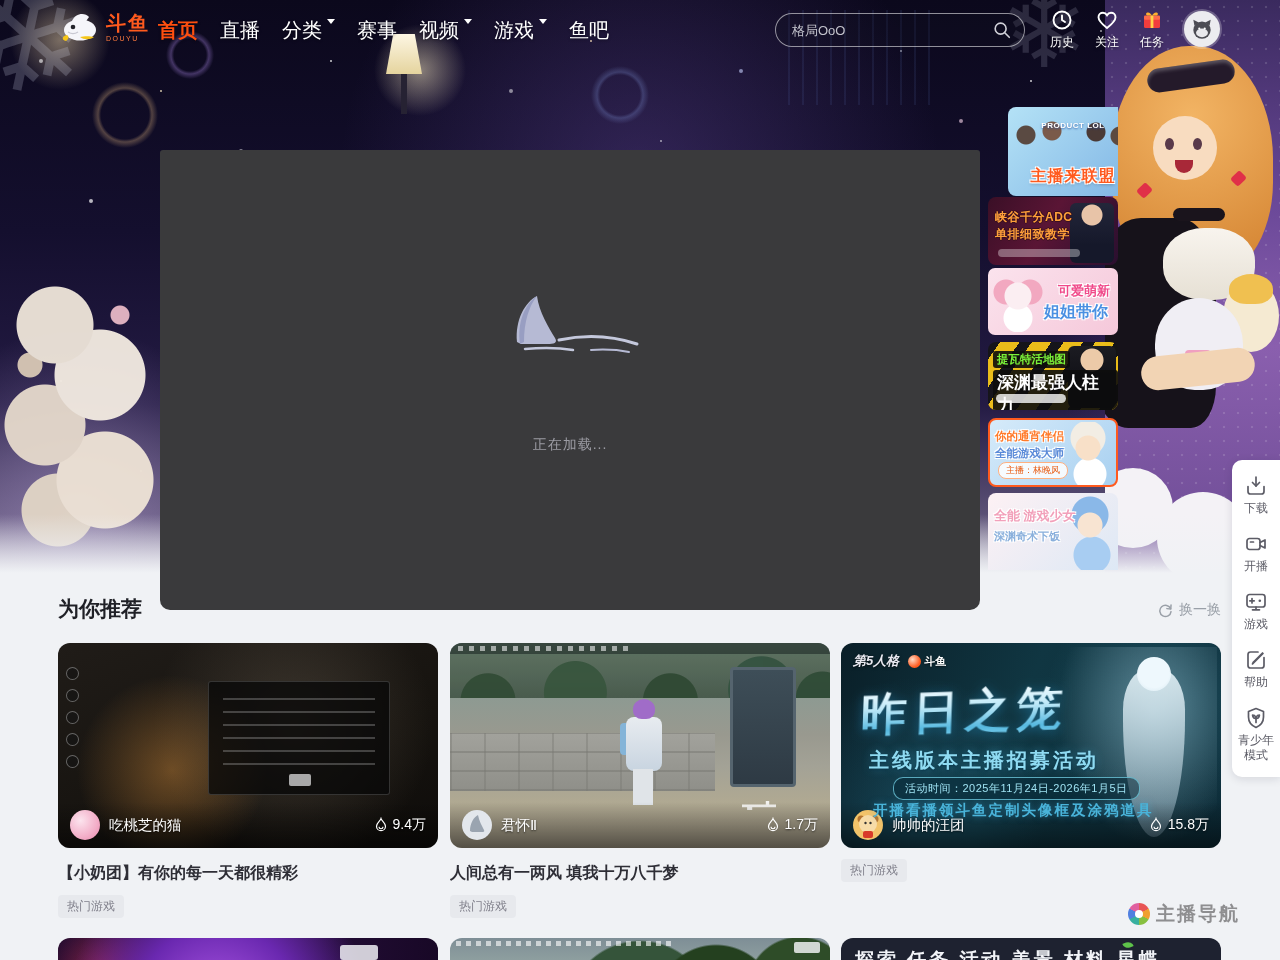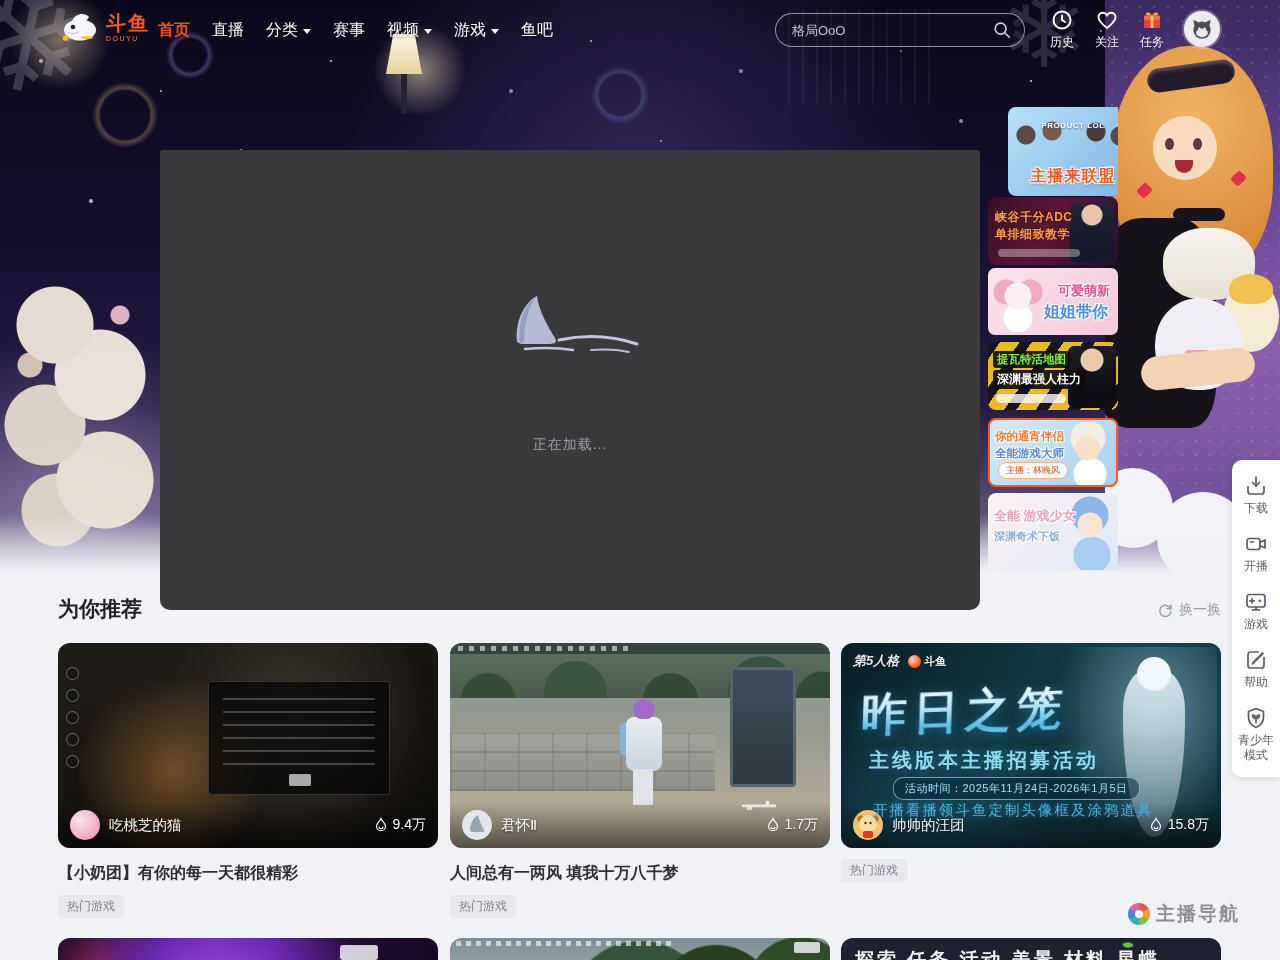--- a/index.html
+++ b/index.html
@@ -82,21 +82,21 @@
   .girl .rab2 { left:52px; top:492px; width:92px; height:92px; }
   .girl .rab3 { left:128px; top:470px; width:70px; height:74px; }
 
   
   header { position:absolute; left:0; top:0; width:1280px; height:60px; z-index:30; }
   .logo { position:absolute; left:58px; top:9px; display:flex; align-items:center; gap:4px; cursor:pointer; }
   .logo-text { display:flex; flex-direction:column; line-height:1; }
   .logo-cn { font-size:20px; font-weight:900; color:#ff5a1e; letter-spacing:2px; }
   .logo-en { font-size:7px; color:#ff7a3e; letter-spacing:1.5px; margin-top:2px; }
   nav { position:absolute; left:158px; top:0; height:60px; display:flex; align-items:center; gap:22px; }
-  .nav-item { display:flex; align-items:center; font-size:16px; color:#fff; cursor:pointer; text-shadow:0 1px 3px rgba(0,0,0,.4); }
+  .nav-item { display:flex; font-size:20px; color:#fff; cursor:pointer; text-shadow:0 1px 3px rgba(0,0,0,.4); }
   .nav-item.active { color:#ff4f0f; font-weight:700; }
   .caret { width:0; height:0; border-left:4px solid transparent; border-right:4px solid transparent; border-top:5px solid #fff; margin-left:5px; margin-top:2px; }
   .search { position:absolute; left:775px; top:13px; width:250px; height:34px; border:1px solid rgba(255,255,255,.55);
     border-radius:17px; background:rgba(20,20,30,.22); display:flex; align-items:center; }
   .search input { flex:1; height:100%; background:transparent; border:none; outline:none; color:#e0e0e6;
     font-size:13px; padding:0 8px 0 16px; font-family:inherit; }
   .search input::placeholder { color:#c3c3cc; }
   .search .mag { margin-right:12px; cursor:pointer; display:flex; }
   .hdr-actions { position:absolute; left:1044px; top:8px; display:flex; gap:9px; }
   .hdr-btn { width:36px; display:flex; flex-direction:column; align-items:center; gap:2px; color:#fff; font-size:12px;
@@ -143,21 +143,21 @@
   .sb3-l1 { position:absolute; right:8px; top:14px; font-size:13px; font-weight:900; color:#f04a8a;
     text-shadow:-1px -1px 0 #fff,1px -1px 0 #fff,-1px 1px 0 #fff,1px 1px 0 #fff; }
   .sb3-l2 { position:absolute; right:10px; top:34px; font-size:16px; font-weight:800; color:#4a90e2;
     text-shadow:-1px -1px 0 #fff,1px -1px 0 #fff,-1px 1px 0 #fff,1px 1px 0 #fff; }
   .sb4 { top:235px; height:68px; background:
       repeating-linear-gradient(125deg, rgba(20,20,20,.85) 0 10px, rgba(245,197,24,.95) 10px 26px); }
   .sb4 .guy { position:absolute; right:2px; top:4px; width:48px; height:62px;
     background:radial-gradient(circle at 24px 14px, #eccaa8 11px, transparent 12px), linear-gradient(#1c1c22,#0e0e14 70%); border-radius:6px; }
   .sb4-l1 { position:absolute; left:5px; top:9px; font-size:11.5px; font-weight:900; color:#7af23a; background:rgba(12,12,12,.9);
     padding:1px 4px; border-radius:3px; }
-  .sb4-l2 { position:absolute; left:5px; top:28px; font-size:12px; font-weight:900; color:#fff; background:rgba(12,12,12,.9);
+  .sb4-l2 { position:absolute; left:5px; top:28px; font-size:17px; font-weight:900; color:#fff; background:rgba(12,12,12,.9);
     padding:1px 4px; border-radius:3px; }
   .sb4-bar { position:absolute; left:8px; bottom:7px; width:70px; height:9px; background:rgba(250,250,250,.8); border-radius:5px; }
   .sb5 { top:311px; height:69px; background:linear-gradient(135deg,#d6ebfa,#a8d0f0); border:2px solid #ff5a1e; }
   .sb5 .boy { position:absolute; right:0; top:2px; width:56px; height:64px;
     background:
       radial-gradient(circle at 28px 26px, #f8e0c8 12px, transparent 13px),
       radial-gradient(circle at 28px 16px, #f2ede4 17px, transparent 18px),
       radial-gradient(circle at 30px 52px, #fff 16px, transparent 17px); }
   .sb5-l1 { position:absolute; left:5px; top:9px; font-size:11.5px; font-weight:900; color:#ff7a2a;
     text-shadow:-1px -1px 0 #fff,1px -1px 0 #fff,-1px 1px 0 #fff,1px 1px 0 #fff; }
@@ -260,21 +260,21 @@
   .t3-dy { display:flex; align-items:center; gap:3px; font-size:11px; font-weight:800; color:#fff; text-shadow:0 1px 2px rgba(0,0,0,.6); }
   .t3-fish { width:13px; height:13px; border-radius:50%; background:radial-gradient(circle at 35% 35%, #ffd9c4, #ff5a1e 65%); }
   .t3-title { position:absolute; left:20px; top:38px; font-size:46px; font-weight:900; letter-spacing:6px; z-index:2;
     background:linear-gradient(180deg,#f2fbff 10%,#bfe9f8 40%,#57b9e0 75%,#8fd8f0 100%);
     -webkit-background-clip:text; background-clip:text; color:transparent; transform:rotate(-2deg) skewX(-4deg);
     filter:drop-shadow(0 2px 6px rgba(40,160,220,.45)); }
   .t3-sub { position:absolute; left:28px; top:104px; font-size:20px; font-weight:800; color:#8fdbf2; letter-spacing:3px; z-index:2;
     text-shadow:0 1px 3px rgba(0,40,60,.8), 0 0 10px rgba(80,200,240,.45); }
   .t3-time { position:absolute; left:52px; top:134px; font-size:11px; color:#9fe2f2; z-index:2;
     border:1px solid rgba(110,200,220,.8); background:rgba(8,42,56,.55); padding:3px 11px; border-radius:10px; letter-spacing:.5px; }
-  .t3-footer { position:absolute; left:32px; top:158px; font-size:14.5px; font-weight:400; color:#49b4da;
+  .t3-footer { position:absolute; left:32px; top:158px; font-size:14.5px; font-weight:700; color:#49b4da;
     letter-spacing:2px; z-index:2; text-shadow:0 0 7px rgba(60,170,220,.5); }
 
   
   .pcard { position:absolute; top:938px; width:380px; height:40px; border-radius:12px 12px 0 0; overflow:hidden; z-index:5; cursor:pointer; }
   .p1 { left:58px; background:
       radial-gradient(circle at 42% 170%, #b05ae8 0, #6a28b0 80px, transparent 150px),
       radial-gradient(circle at 12% 90%, rgba(230,60,90,.55) 0, transparent 60px),
       linear-gradient(90deg,#1c0a2e,#2a1040 50%,#180826); }
   .p1::after { content:""; position:absolute; right:60px; top:7px; width:38px; height:15px; background:rgba(240,240,245,.85); border-radius:3px; }
   .p2 { left:450px; background:

